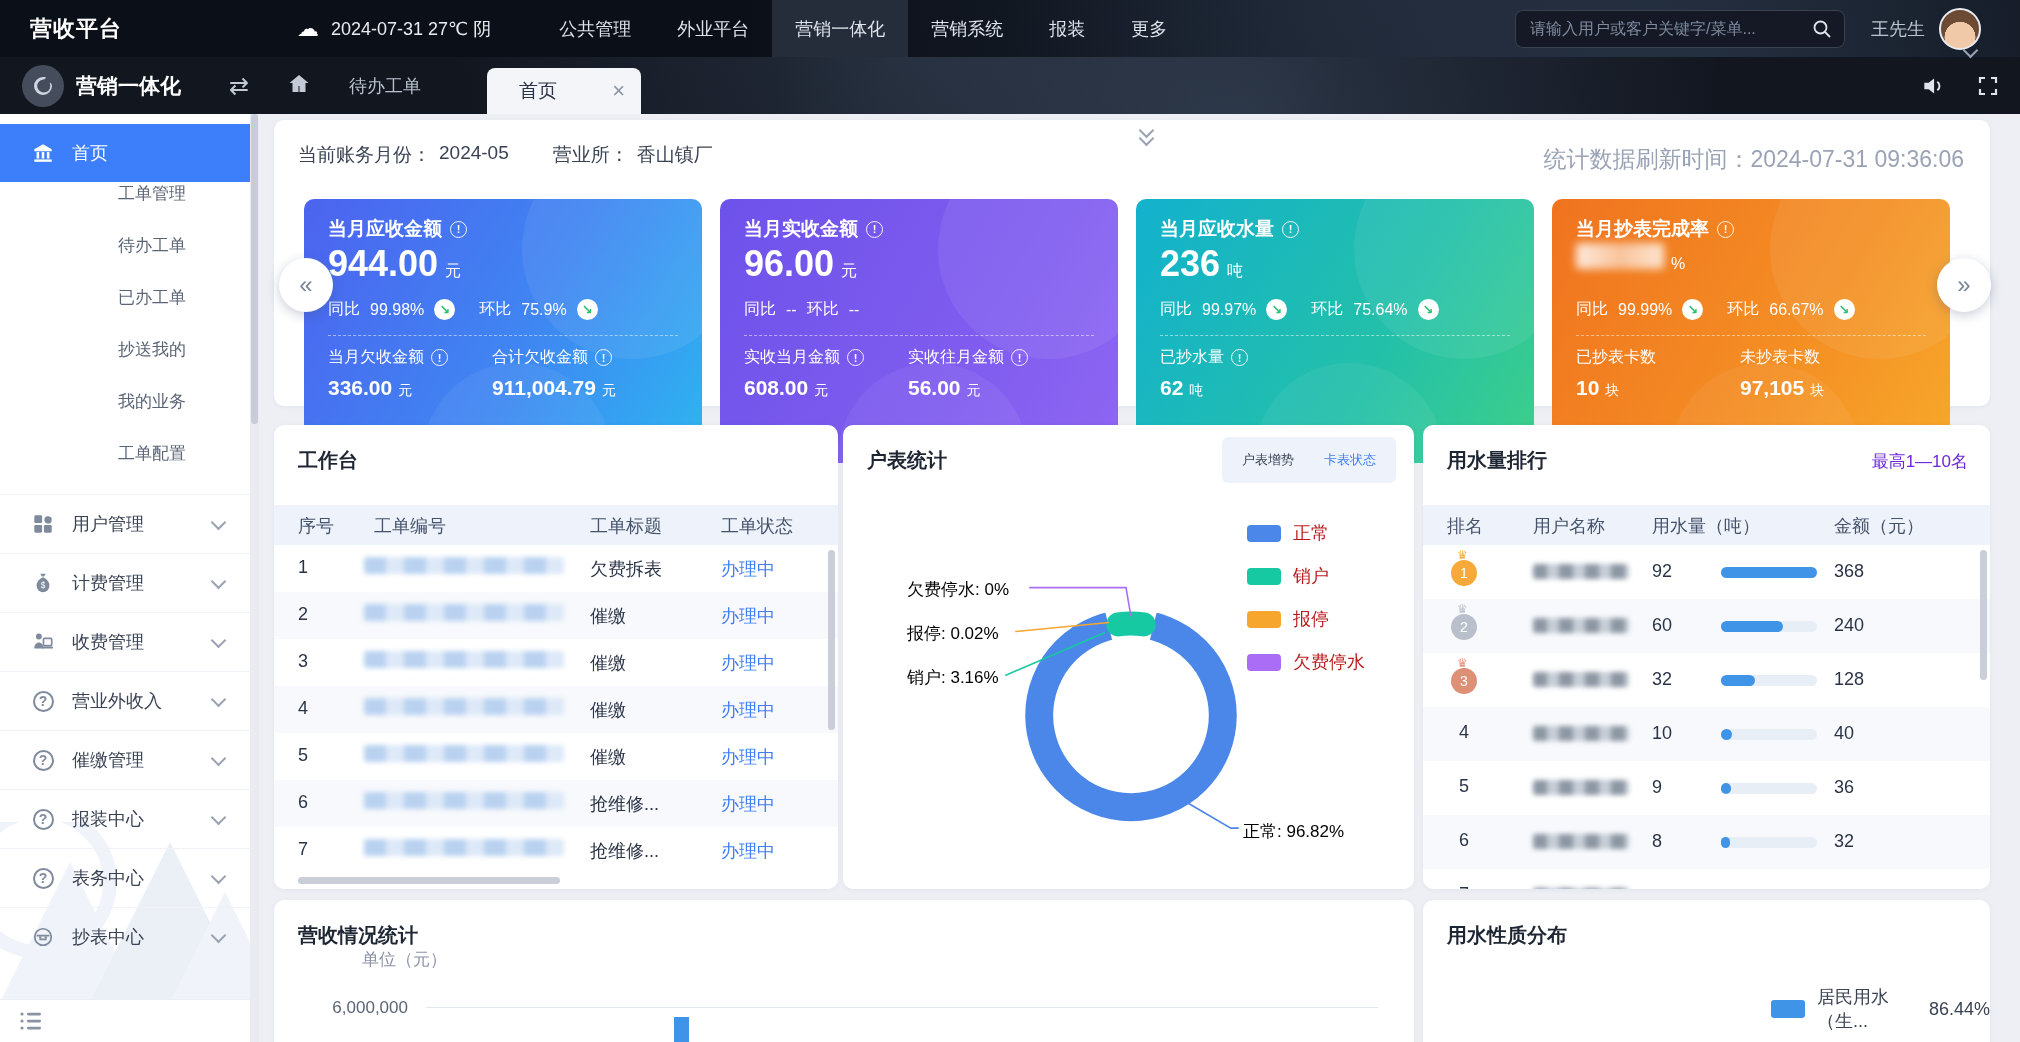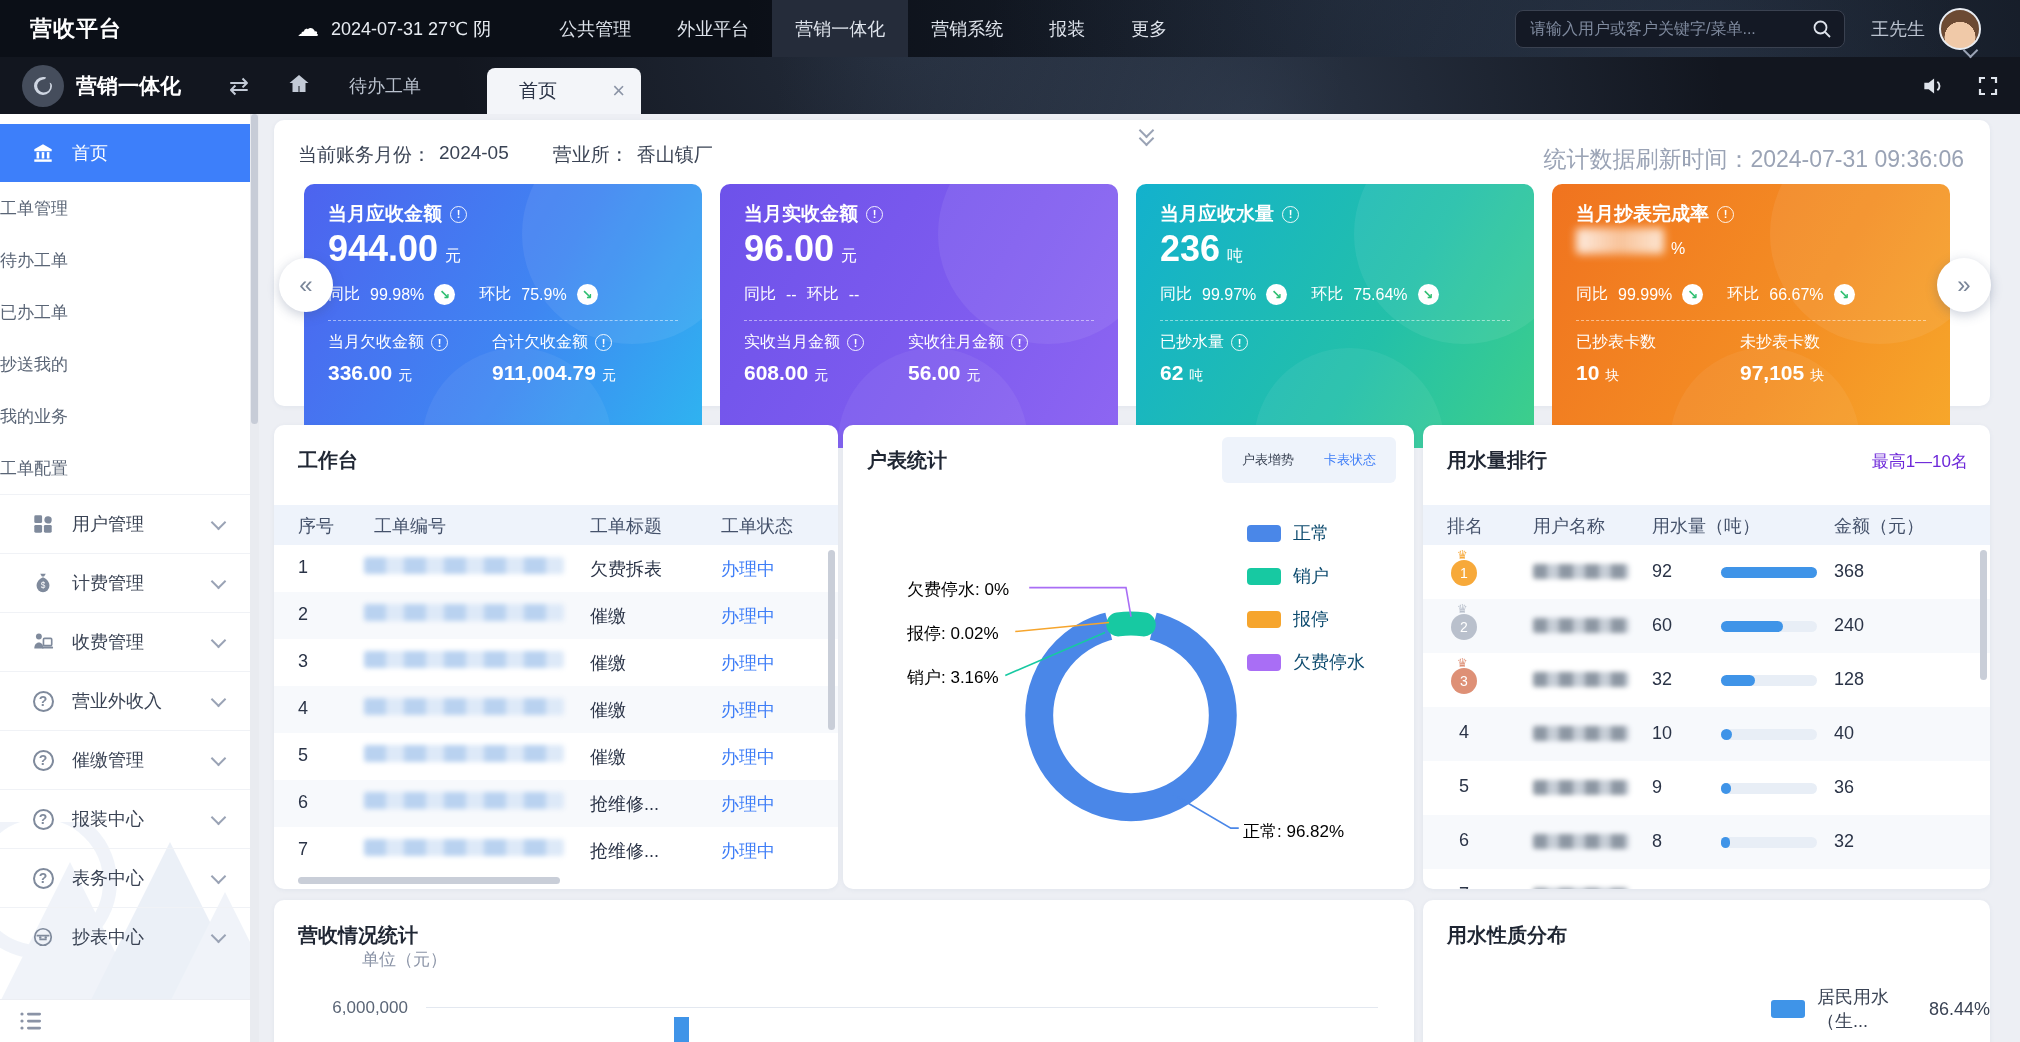--- a/index.html
+++ b/index.html
@@ -48,21 +48,21 @@
   
   .sidebar{position:absolute;left:0;top:114px;width:250px;bottom:0;background:#fff;z-index:20;overflow:hidden;}
   .side-list{position:absolute;left:0;top:10px;width:100%;}
   .side-item{height:58px;display:flex;align-items:center;color:#3a4354;font-size:18px;cursor:pointer;position:relative;}
   .side-item .s-icon{width:22px;height:22px;margin-left:32px;margin-right:18px;display:flex;align-items:center;justify-content:center;flex:none;}
   .side-item.active{background:#3d7ffa;color:#fff;}
   .side-item.sep{border-top:1px solid #f0f2f6;}
   .caret{width:9px;height:9px;border-right:2px solid #9aa3b5;border-bottom:2px solid #9aa3b5;position:absolute;right:26px;}
   .caret.down{transform:rotate(45deg);top:22px;}
   .caret.up{transform:rotate(-135deg);top:27px;}
-  .side-sub{height:52px;display:flex;align-items:center;font-size:17px;color:#5a6576;cursor:pointer;}
+  .side-sub{height:52px;display:flex;align-items:flex-start;padding-left:118px;font-size:17px;color:#5a6576;cursor:pointer;}
   .q-icon{width:21px;height:21px;border:2px solid #7f8a9c;border-radius:50%;color:#7f8a9c;font-size:14px;font-weight:bold;
     display:flex;align-items:center;justify-content:center;box-sizing:border-box;}
   .side-bottom{position:absolute;left:0;bottom:0;width:100%;height:42px;border-top:1px solid #eceef3;background:#fff;
     display:flex;align-items:center;z-index:3;}
   .mountains{position:absolute;left:0;bottom:40px;width:250px;height:180px;opacity:.55;pointer-events:none;}
 
   .scroll-strip{position:absolute;left:250px;top:114px;width:9px;bottom:0;background:#e9ebf0;z-index:21;}
   .scroll-strip .thumb{position:absolute;left:1px;top:0;width:7px;height:310px;background:#c7ccd7;border-radius:4px;}
 
   
@@ -71,21 +71,21 @@
 
   
   .p-overview{left:274px;top:120px;width:1716px;height:286px;}
   .acct-row{position:absolute;left:24px;top:22px;font-size:19px;color:#3a4354;display:flex;gap:8px;}
   .acct-row b{font-weight:normal;}
   .refresh{position:absolute;right:26px;top:24px;font-size:23px;color:#9aa3b5;}
   .collapse-ctl{position:absolute;left:860px;top:8px;width:24px;height:22px;cursor:pointer;}
   .collapse-ctl i{display:block;width:9px;height:9px;border-right:2px solid #9aa3b5;border-bottom:2px solid #9aa3b5;
     transform:rotate(45deg);margin:0 auto;margin-top:-3px;}
   .cards{position:absolute;left:30px;top:64px;right:40px;display:flex;gap:18px;}
-  .kpi{flex:1;height:264px;border-radius:10px;color:#fff;position:relative;overflow:hidden;}
+  .kpi{flex:1;height:264px;border-radius:10px;color:#fff;position:relative;overflow:hidden;margin-top:15px;}
   .kpi.blue{background:linear-gradient(120deg,#4d63ef 0%,#3f86f2 55%,#2eb5f0 100%);}
   .kpi.purple{background:linear-gradient(120deg,#6d52ea 0%,#7f5cef 60%,#8e66f2 100%);}
   .kpi.teal{background:linear-gradient(120deg,#13b1cd 0%,#23c0a9 60%,#3ecf8a 100%);}
   .kpi.orange{background:linear-gradient(120deg,#f0731f 0%,#f48f24 60%,#f7a82b 100%);}
   .kpi::before{content:"";position:absolute;right:-40px;top:-60px;width:220px;height:220px;border-radius:50%;
     background:rgba(255,255,255,.07);}
   .kpi::after{content:"";position:absolute;right:90px;bottom:-90px;width:190px;height:190px;border-radius:50%;
     background:rgba(255,255,255,.06);}
   .kpi-title{position:absolute;left:24px;top:17px;font-size:19px;font-weight:bold;display:flex;align-items:center;gap:8px;z-index:2;}
   .info-i{width:17px;height:17px;border:1.5px solid rgba(255,255,255,.9);border-radius:50%;font-size:11px;font-weight:bold;
@@ -126,21 +126,21 @@
   .hscroll{position:absolute;left:24px;bottom:5px;width:262px;height:7px;background:#c9ced8;border-radius:4px;z-index:5;}
 
   .p-meter{left:843px;top:425px;width:571px;height:464px;overflow:hidden;}
   .meter-toggle{position:absolute;right:18px;top:12px;height:46px;background:#eef3fb;border-radius:6px;
     display:flex;align-items:center;gap:30px;padding:0 20px;font-size:13px;}
   .mt-opt{color:#3a4354;cursor:pointer;}
   .mt-opt.on{color:#3f7ef7;}
   .donut-wrap{position:absolute;left:0;top:0;width:571px;height:464px;}
   .callout{position:absolute;font-size:17px;color:#000000;white-space:nowrap;}
   .legend{position:absolute;left:404px;top:96px;display:flex;flex-direction:column;gap:19px;}
-  .legend-item{display:flex;align-items:center;gap:12px;font-size:18px;color:#0c4a6e;cursor:pointer;text-align:center;}
+  .legend-item{display:flex;align-items:center;gap:12px;font-size:18px;color:#b91c1c;cursor:pointer;text-align:center;}
   .legend-swatch{width:34px;height:17px;border-radius:4px;flex:none;}
 
   .p-ranking{left:1423px;top:425px;width:567px;height:464px;overflow:hidden;}
   .rank-range{position:absolute;right:22px;top:25px;font-size:17px;color:#6d28d9;}
   .rk-rows{position:absolute;left:0;top:120px;right:0;bottom:0;overflow:hidden;}
   .rk-row{position:relative;height:54px;font-size:18px;color:#2b3447;}
   .rk-row.alt{background:#f7f9fc;}
   .medal{position:absolute;left:28px;top:15px;width:26px;height:26px;border-radius:50%;color:#fff;font-size:14px;
     display:flex;align-items:center;justify-content:center;}
   .medal::before{content:"♛";position:absolute;top:-12px;left:6px;font-size:12px;}

